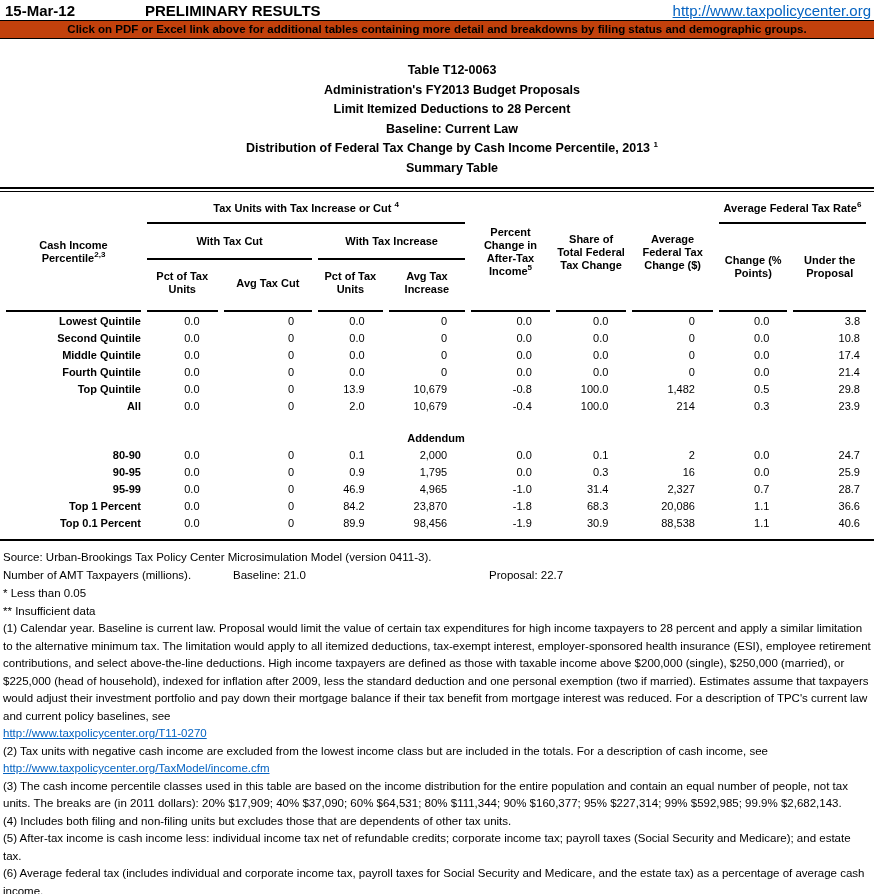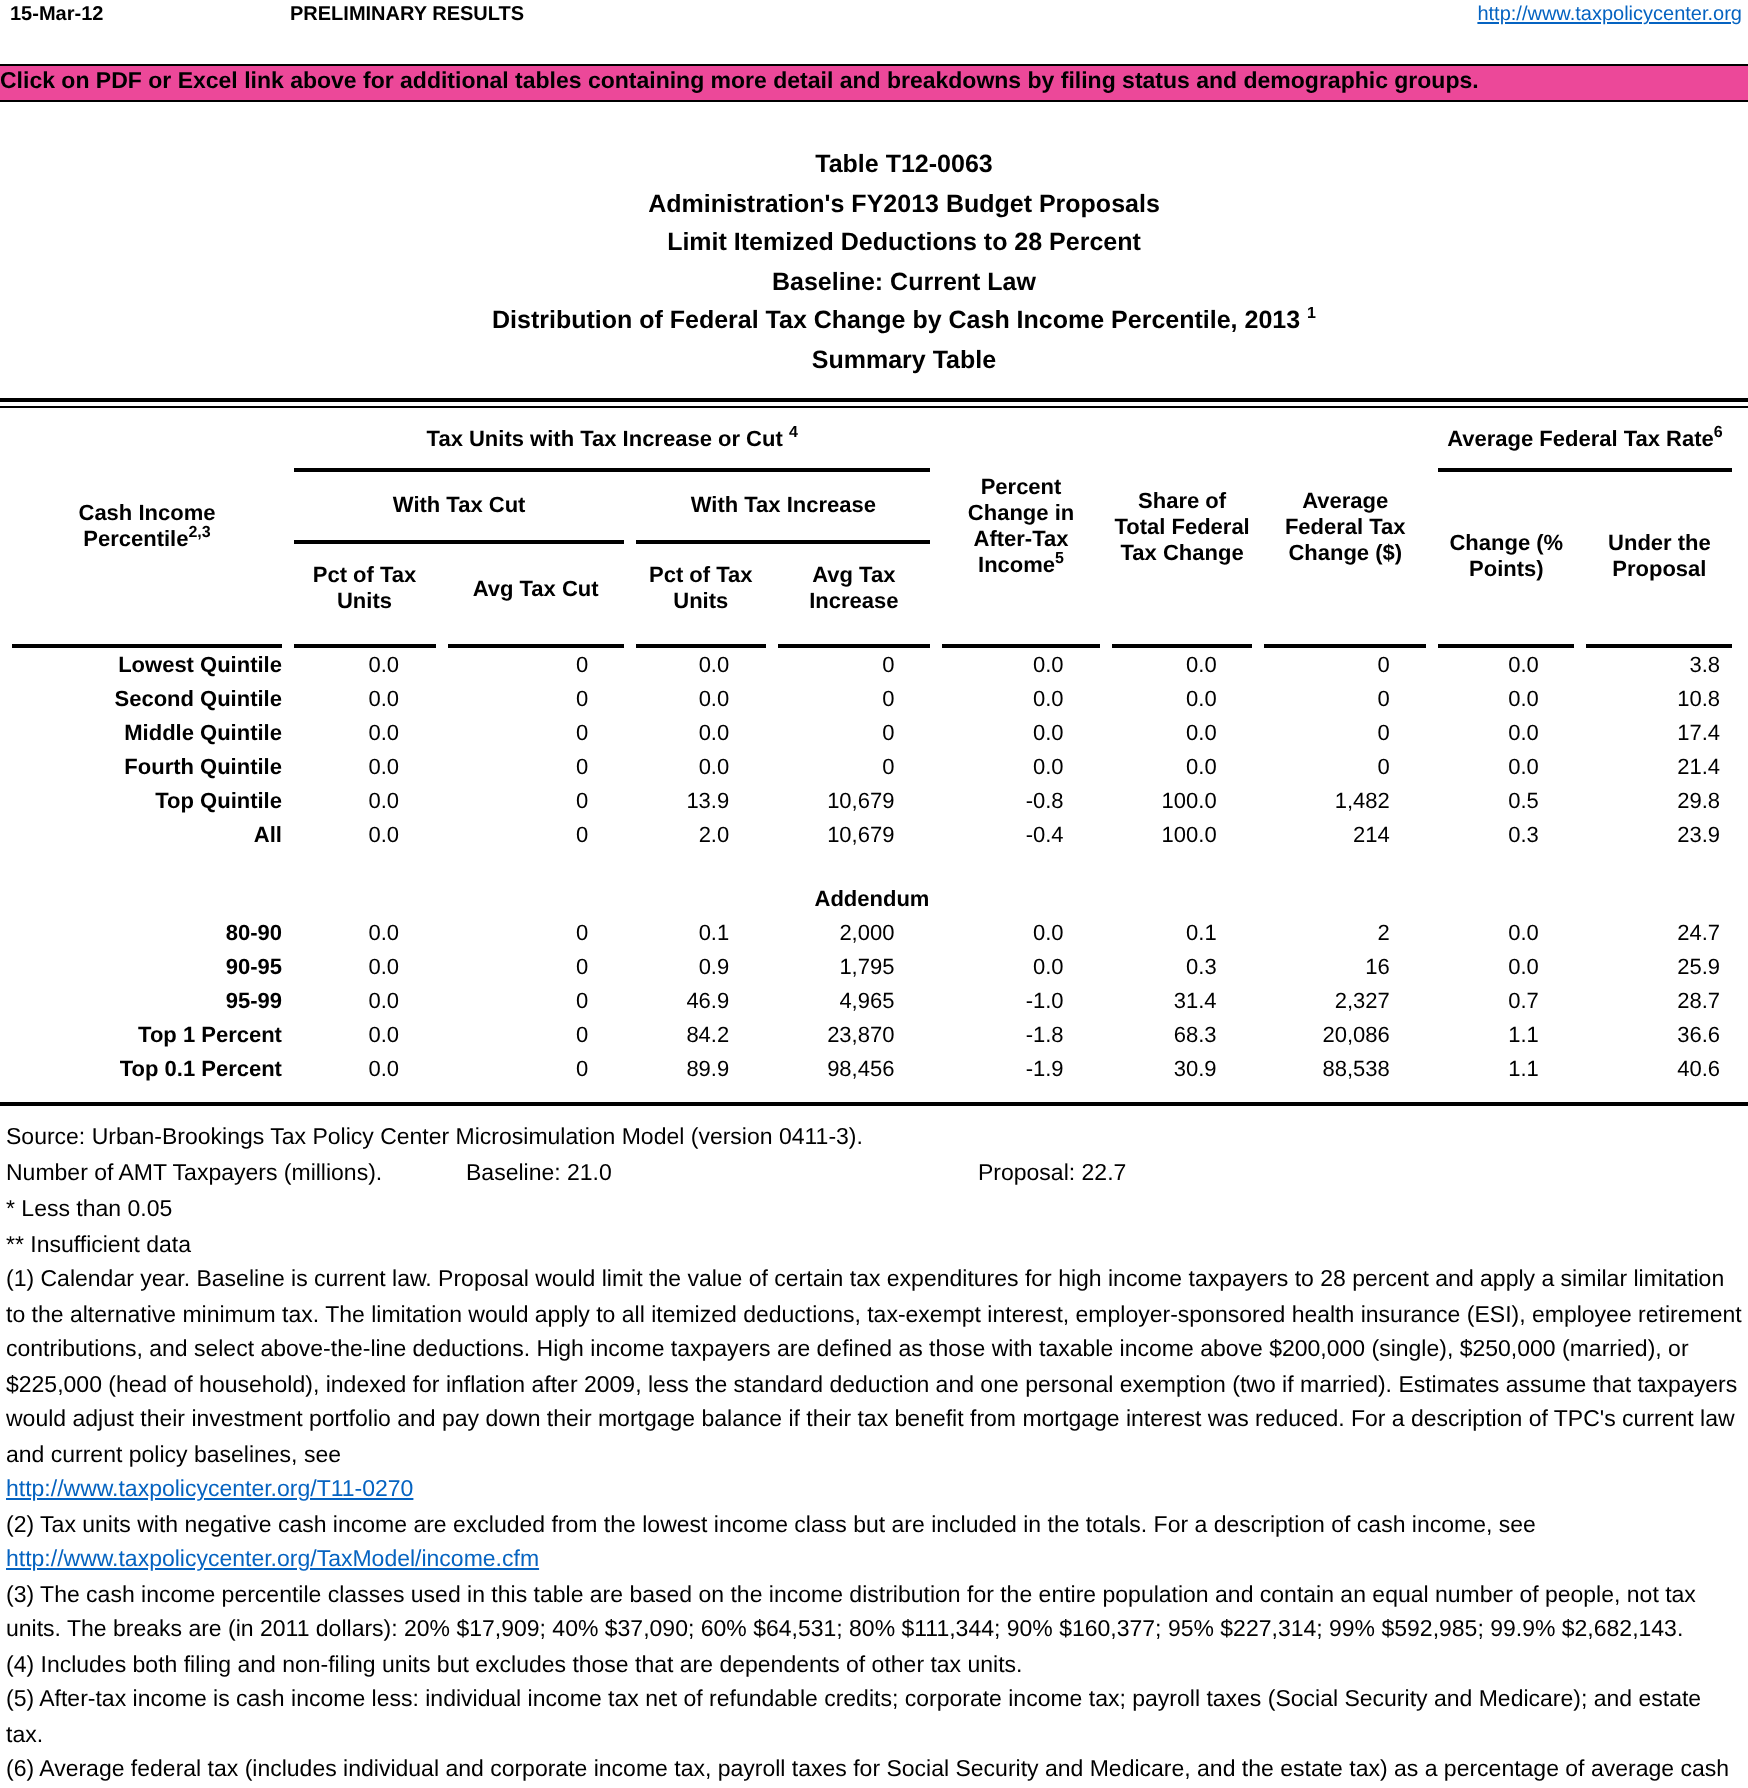--- a/index.html
+++ b/index.html
@@ -1,27 +1,27 @@
 <!DOCTYPE html>
 <html><head>
 <meta charset="utf-8">
 <style>
   * { box-sizing: border-box; margin: 0; padding: 0; }
   html,body { width: 874px; background: #fff; }
   body { font-family: "Liberation Sans", "DejaVu Sans", sans-serif; color: #000; }
 
   
-  .topbar { position: relative; height: 32px; font-size: 10px; }
+  .topbar { position: relative; height: 20px; font-size: 15px; }
   .topbar .date { position: absolute; left: 5px; top: 2px; font-weight: bold; }
   .topbar .prelim { position: absolute; left: 145px; top: 2px; font-weight: bold; }
   .topbar .toplink { position: absolute; right: 3px; top: 2px; color: #0563C1; text-decoration: underline; }
 
   
-  .banner { background: #ec4899; border-top: 1px solid #000; border-bottom: 1px solid #000;
-            text-align: left; font-weight: bold; font-size: 11.5px; padding: 2px 0 3px 0; }
+  .banner { background: #c2410c; border-top: 1px solid #000; border-bottom: 1px solid #000;
+            text-align: center; font-weight: bold; font-size: 11.5px; padding: 2px 0 3px 0; }
 
   
   .titles { margin-top: 22px; text-align: center; font-weight: bold; font-size: 12.5px; line-height: 19.5px; margin-left: 30px; }
   sup { font-size: 8px; vertical-align: super; line-height: 0; }
 
   
   .double-rule { margin-top: 9px; height: 5px; border-top: 2px solid #000; border-bottom: 1px solid #000; }
   .single-rule { height: 0; border-top: 2px solid #000; }
 
   

